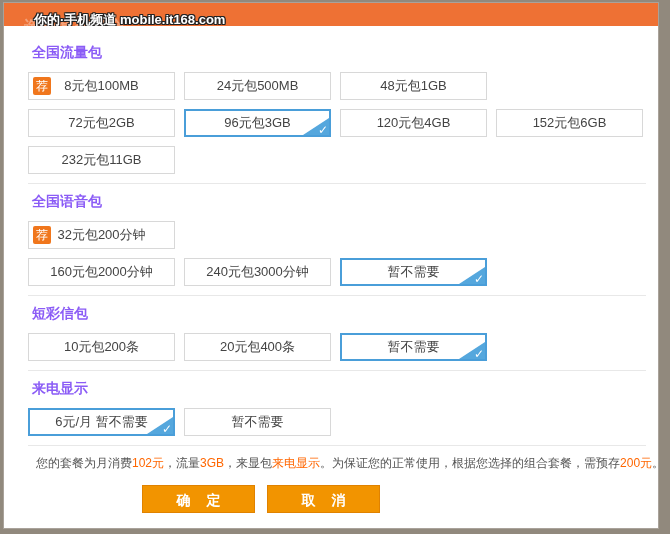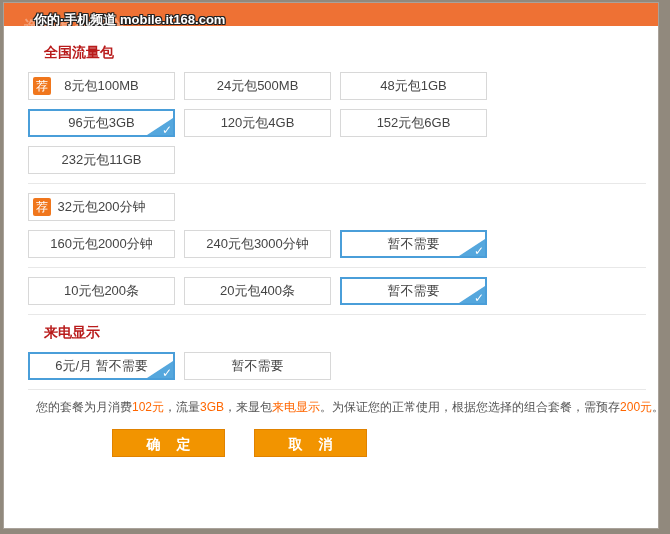--- a/index.html
+++ b/index.html
@@ -19,21 +19,21 @@
     position:absolute;left:20px;top:14px;font-size:15px;font-weight:bold;
     color:rgba(255,255,255,0.35);letter-spacing:2px;z-index:0;
   }
   .watermark{
     position:absolute;left:30px;top:8px;z-index:1;
     font-size:13px;font-weight:bold;color:#fff;
     text-shadow:1px 1px 0 #222,-1px -1px 0 #222,1px -1px 0 #222,-1px 1px 0 #222,0 1px 0 #222,0 -1px 0 #222,1px 0 0 #222,-1px 0 0 #222;
   }
   .content{padding:18px 12px 0 24px;}
   .section-title{
-    font-size:14px;line-height:17px;font-weight:bold;color:#b91c1c;margin:0 16px 11px;
+    font-size:14px;line-height:17px;font-weight:bold;color:#8b5cf6;margin:0 4px 11px;
   }
   .divider{height:1px;background:#e8e8e8;margin:9px 0 9px;}
   .opt-row{display:flex;gap:9px;margin-bottom:9px;}
   .opt{
     position:relative;width:147px;height:28px;box-sizing:border-box;
     border:1px solid #d8d8d8;background:#fff;color:#444;font-size:13px;
     line-height:26px;text-align:center;cursor:pointer;overflow:hidden;
   }
   .opt.selected{border:2px solid var(--blue,#4A9ED9);line-height:24px;}
   .badge{
@@ -45,21 +45,21 @@
     position:absolute;right:0;bottom:0;width:0;height:0;
     border-left:26px solid transparent;border-bottom:17px solid #55A7DD;
   }
   .check{
     position:absolute;right:1px;bottom:-1px;color:#fff;font-size:12px;line-height:1;font-weight:bold;
   }
   .summary{
     margin:8px 0 0 8px;font-size:12px;color:#555;line-height:16px;white-space:nowrap;
   }
   .summary .hl{color:var(--highlight,#FF6600);}
-  .btn-row{display:flex;gap:29px;margin:14px 0 0 84px;}
+  .btn-row{display:flex;gap:12px;margin:14px 0 0 114px;}
   .btn{
     width:113px;height:28px;box-sizing:border-box;
     background:var(--button-orange,#F29400);border:1px solid #e08200;
     color:#fff;font-size:14px;font-weight:bold;text-align:center;line-height:26px;
     letter-spacing:6px;text-indent:6px;cursor:pointer;
   }
 </style>
 </head>
 <body>
 
@@ -70,37 +70,40 @@
   </div>
   <div class="content">
     <div>
         <div class="section-title">全国流量包</div>
         <div class="opt-row">
           <div class="opt"><span class="badge">荐</span><span class="opt-label">8元包100MB</span></div>
           <div class="opt"><span class="opt-label">24元包500MB</span></div>
           <div class="opt"><span class="opt-label">48元包1GB</span></div>
         </div>
         <div class="opt-row">
+          <div class="opt"><span class="opt-label">72元包2GB</span></div>
           <div class="opt selected"><span class="opt-label">96元包3GB</span><span class="corner"></span><span class="check">✓</span></div>
           <div class="opt"><span class="opt-label">120元包4GB</span></div>
           <div class="opt"><span class="opt-label">152元包6GB</span></div>
         </div>
         <div class="opt-row">
           <div class="opt"><span class="opt-label">232元包11GB</span></div>
         </div>
         <div class="divider"></div>
+        <div class="section-title">全国语音包</div>
         <div class="opt-row">
           <div class="opt"><span class="badge">荐</span><span class="opt-label">32元包200分钟</span></div>
         </div>
         <div class="opt-row">
           <div class="opt"><span class="opt-label">160元包2000分钟</span></div>
           <div class="opt"><span class="opt-label">240元包3000分钟</span></div>
           <div class="opt selected"><span class="opt-label">暂不需要</span><span class="corner"></span><span class="check">✓</span></div>
         </div>
         <div class="divider"></div>
+        <div class="section-title">短彩信包</div>
         <div class="opt-row">
           <div class="opt"><span class="opt-label">10元包200条</span></div>
           <div class="opt"><span class="opt-label">20元包400条</span></div>
           <div class="opt selected"><span class="opt-label">暂不需要</span><span class="corner"></span><span class="check">✓</span></div>
         </div>
         <div class="divider"></div>
         <div class="section-title">来电显示</div>
         <div class="opt-row">
           <div class="opt selected"><span class="opt-label">6元/月 暂不需要</span><span class="corner"></span><span class="check">✓</span></div>
           <div class="opt"><span class="opt-label">暂不需要</span></div>

